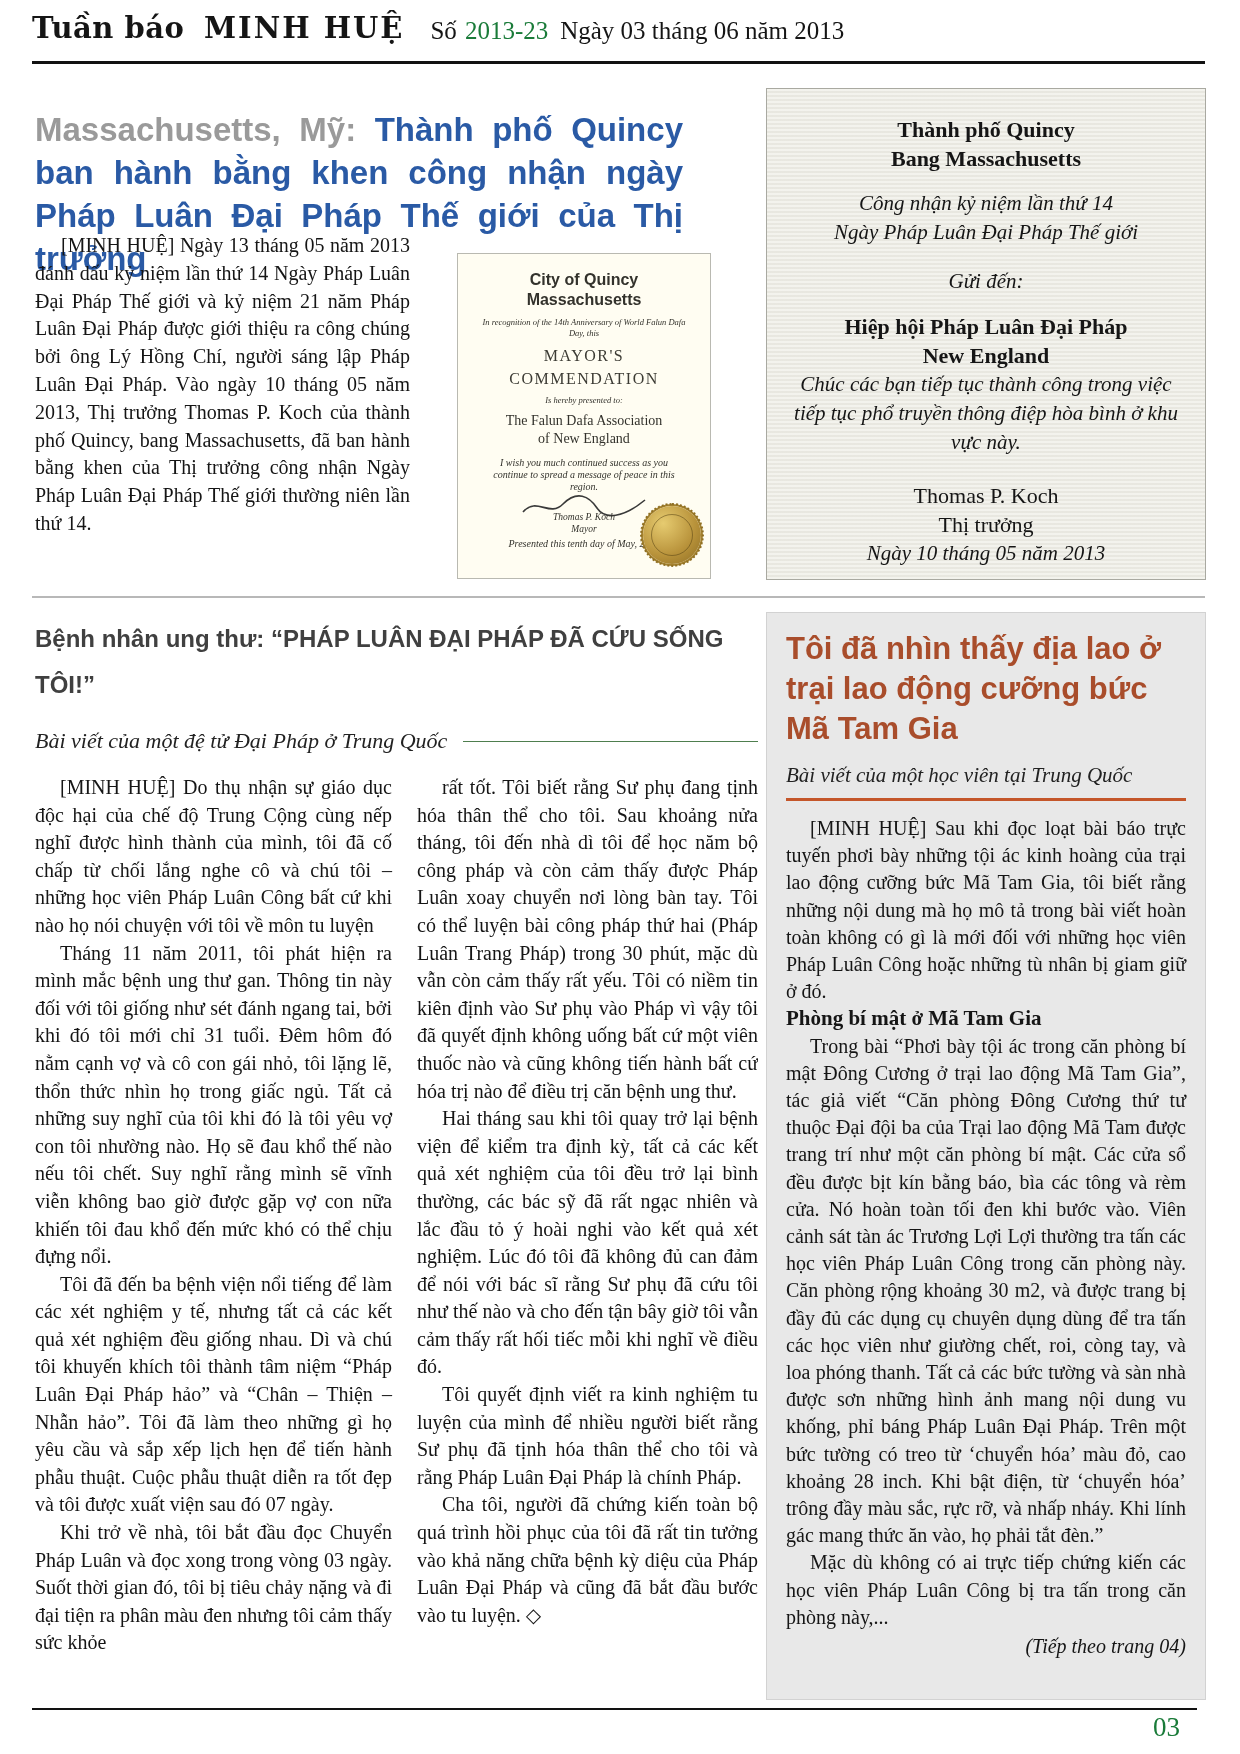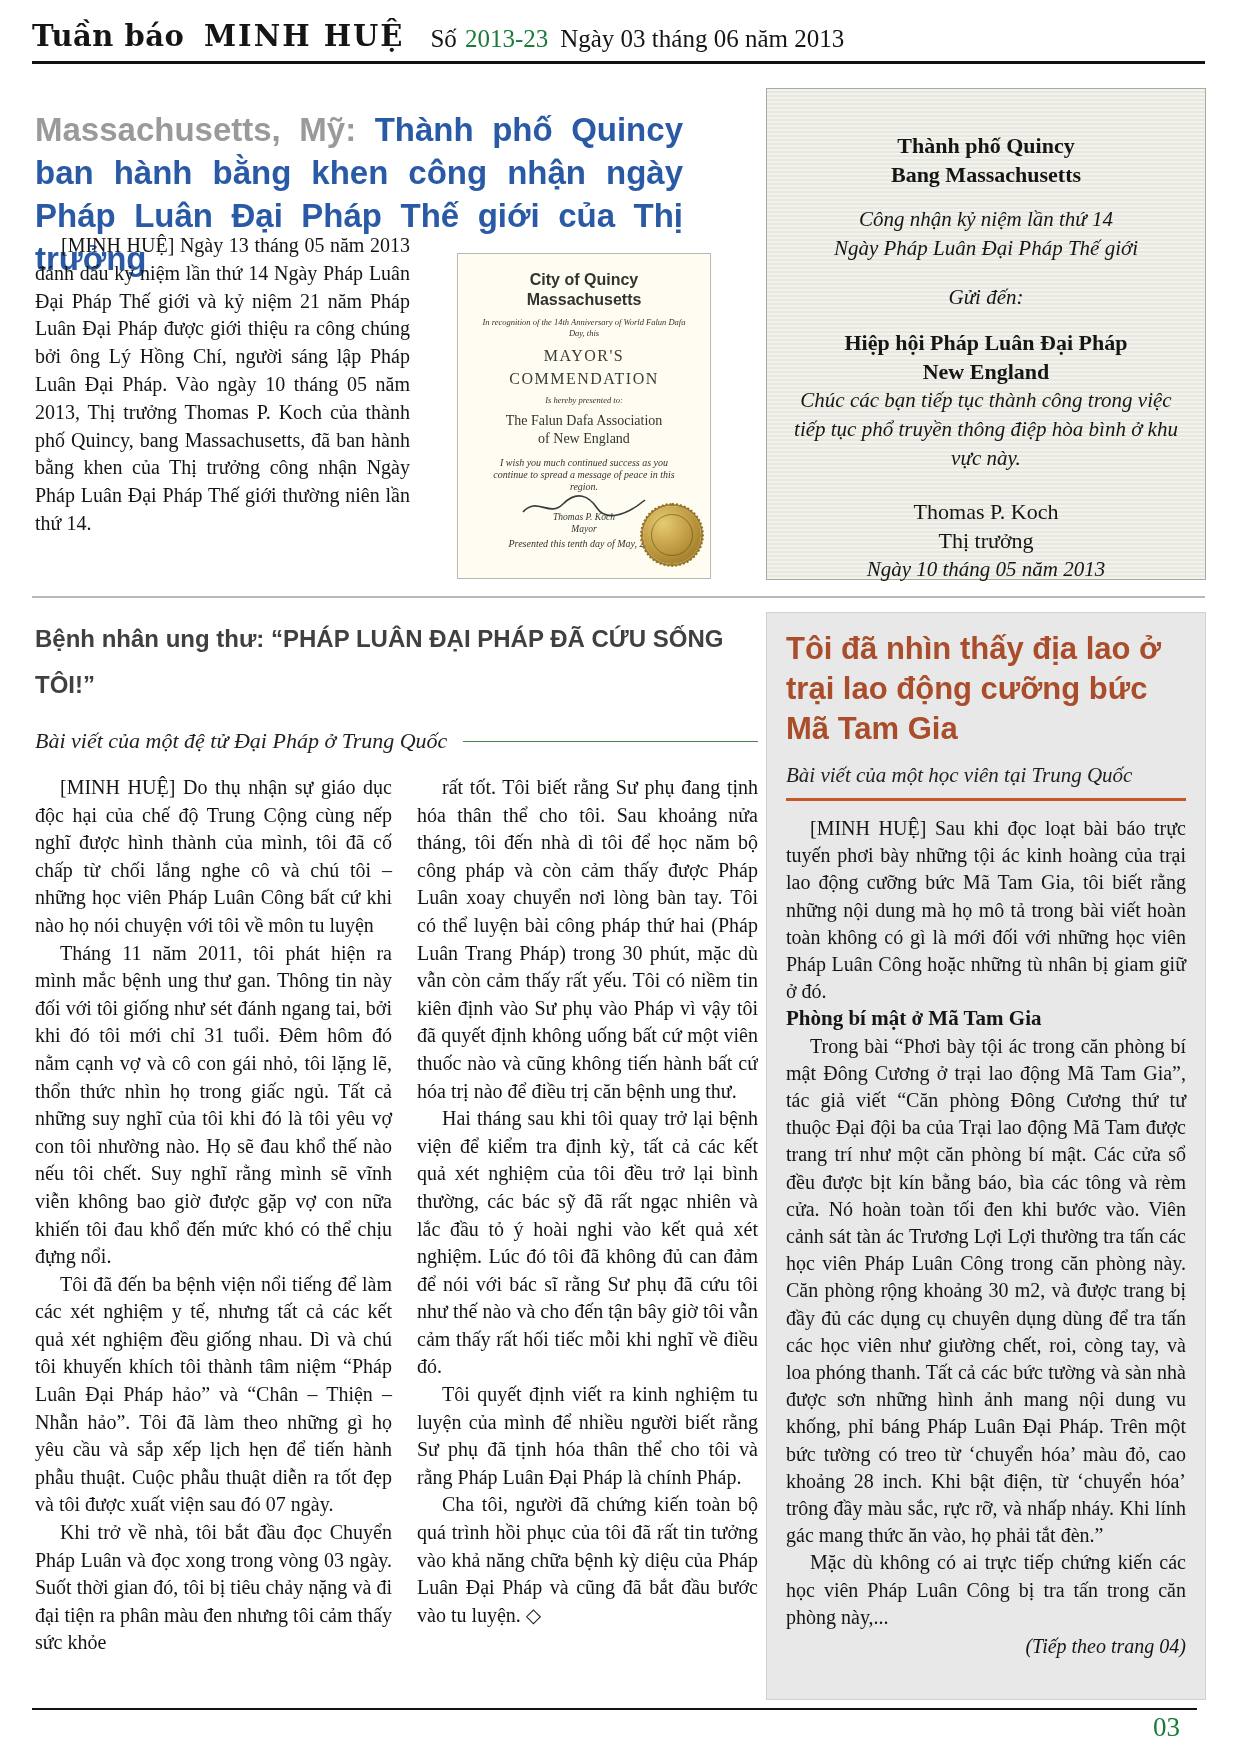--- a/index.html
+++ b/index.html
@@ -3,21 +3,21 @@
 <meta charset="utf-8">
 <style>
   html,body{margin:0;padding:0;background:#777;}
   .page{
     position:relative;width:1240px;height:1754px;background:#ffffff;
     font-family:"Liberation Serif", serif;color:#151515;overflow:hidden;margin:0 auto;
   }
   
   .masthead{
     position:absolute;left:32px;top:12px;width:1173px;height:52px;
-    border-bottom:3px solid #121212;display:flex;align-items:flex-end;padding-bottom:8px;box-sizing:border-box;
+    border-bottom:3px solid #121212;display:flex;align-items:flex-end;padding-bottom:16px;box-sizing:border-box;
   }
   .brand{font-family:"DejaVu Serif", serif;font-weight:700;font-size:29px;letter-spacing:.5px;white-space:nowrap;}
   .brand-title{margin-left:9px;letter-spacing:2px;}
   .issue{font-size:25px;margin-left:26px;white-space:nowrap;}
   .issue-num{color:#1a7b39;margin:0 6px 0 8px;}
   .issue-date{margin-left:6px;}
   
   .a1-headline{
     position:absolute;left:35px;top:86px;width:648px;
     font-family:"Liberation Sans", sans-serif;font-weight:700;
@@ -46,21 +46,21 @@
   .cert-dateline{font-style:italic;font-size:10px;margin-top:3px;}
   .cert-seal{
     position:absolute;right:9px;bottom:14px;width:58px;height:58px;border-radius:50%;
     background:radial-gradient(circle at 35% 30%, #e6cb70, #b8923a 58%, #8c6c22);
     box-shadow:0 0 0 2px #a3812f;outline:2px dotted #8f6f23;outline-offset:1px;
   }
   .cert-seal::after{content:"";position:absolute;inset:8px;border:1px solid rgba(90,70,20,.55);border-radius:50%;}
   
   .commend-box{
     position:absolute;left:766px;top:88px;width:440px;height:492px;box-sizing:border-box;
-    border:1px solid #a9a9a1;text-align:center;padding-top:42px;
+    border:1px solid #a9a9a1;text-align:center;padding-top:26px;
     background:#edece4;
     background-image:repeating-linear-gradient(0deg,rgba(255,255,255,.35) 0 2px,rgba(0,0,0,.02) 2px 4px);
   }
   .cb-b{font-weight:700;font-size:22px;line-height:29px;}
   .cb-i{font-style:italic;font-size:21px;line-height:29px;}
   .cb-h{font-weight:700;font-size:25px;line-height:30px;}
   .cb-n{font-size:22px;line-height:29px;} .mt16{margin-top:16px;} .mt20{margin-top:20px;} .mt24{margin-top:24px;}
   .cb-wish{padding:0 26px;}
   
   .divider1{position:absolute;left:32px;top:596px;width:1173px;height:2px;background:#b8b8b8;}

